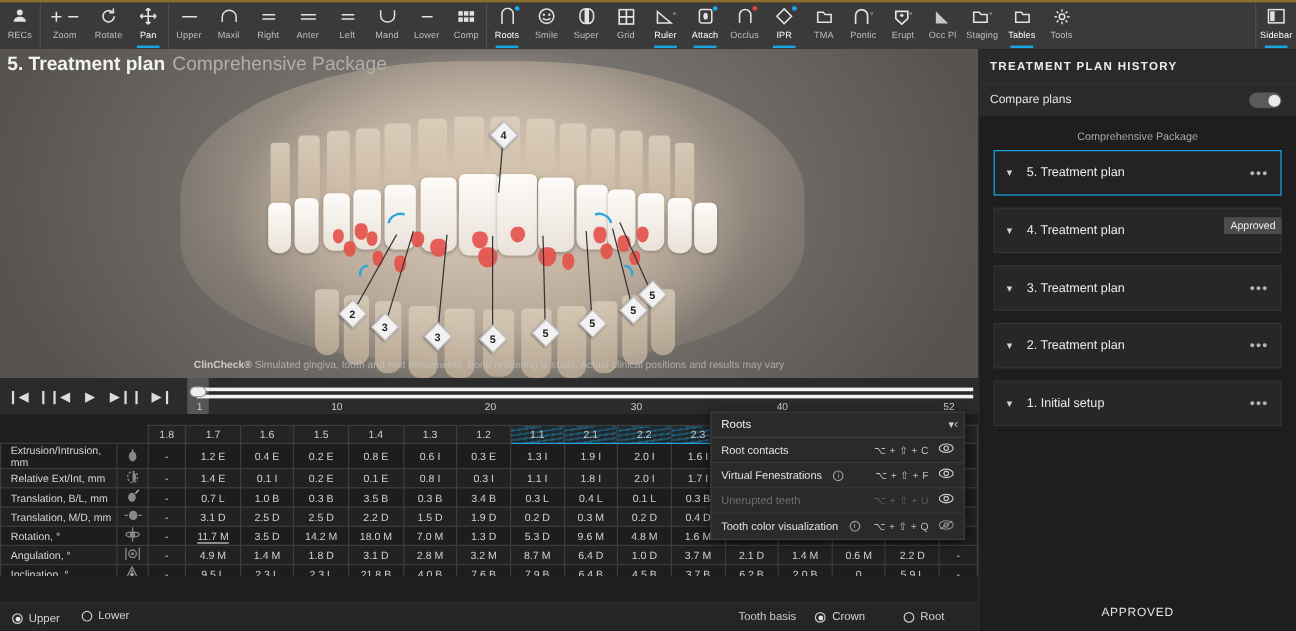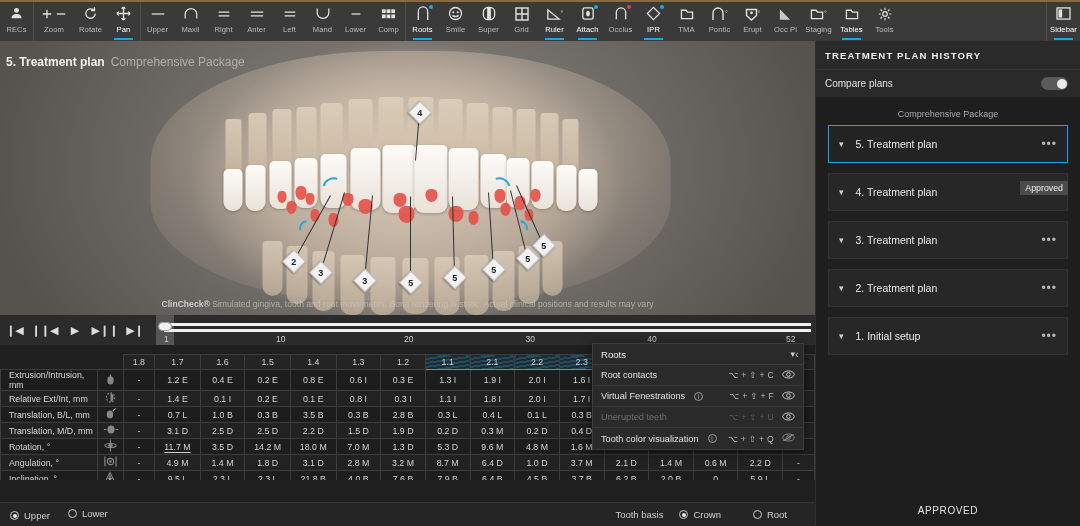--- a/index.html
+++ b/index.html
@@ -77,21 +77,21 @@
     position:absolute; width:17px; height:17px; background:#f2f2f2;
     transform:rotate(45deg); border:1px solid #b9b9b9;
     display:flex; align-items:center; justify-content:center;
     box-shadow:0 1px 2px rgba(0,0,0,.4);
   }
   .marker span{
     transform:rotate(-45deg); font-size:9px; color:#222; font-weight:600;
   }
   .leader{ position:absolute; background:#2f3338; height:1px; transform-origin:left center; }
   #vp-title{
-    position:absolute; top:14px; left:6px; font-size:12px; color:#f2f2f2;
+    position:absolute; top:4px; left:6px; font-size:16px; color:#f2f2f2;
     font-weight:bold; z-index:5;
   }
   #vp-title .sub{ color:#b0aeab; font-weight:normal; margin-left:6px; }
   #disclaimer{
     position:absolute; bottom:6px; left:0; width:100%; text-align:center;
     font-size:8.6px; color:#c9c5c0; opacity:.72; z-index:5;
   }
   #disclaimer b{ color:#efefef; }
   #vp-scroll{
     position:absolute; top:41px; right:0; width:7px; height:274px; background:#2a2a2a;
@@ -726,21 +726,21 @@
             <td class="icn"><span class="roticon"><svg width="13" height="13" viewBox="0 0 14 14">
                   <ellipse cx="6.4" cy="8" rx="3.4" ry="4.2" fill="#9a9a9a"></ellipse>
                   <path d="M9.5 4.5l3-3" stroke="#cfcfcf" stroke-width="1.3"></path>
                 </svg></span></td>
             <td>-</td>
             <td>0.7 L</td>
             <td>1.0 B</td>
             <td>0.3 B</td>
             <td>3.5 B</td>
             <td>0.3 B</td>
-            <td>2.8 B</td>
+            <td>3.4 B</td>
             <td>0.3 L</td>
             <td>0.4 L</td>
             <td>0.1 L</td>
             <td>0.3 B</td>
             <td>1.3 B</td>
             <td>1.1 B</td>
             <td>0.9 B</td>
             <td>0.5 L</td>
             <td>-</td>
           </tr>

